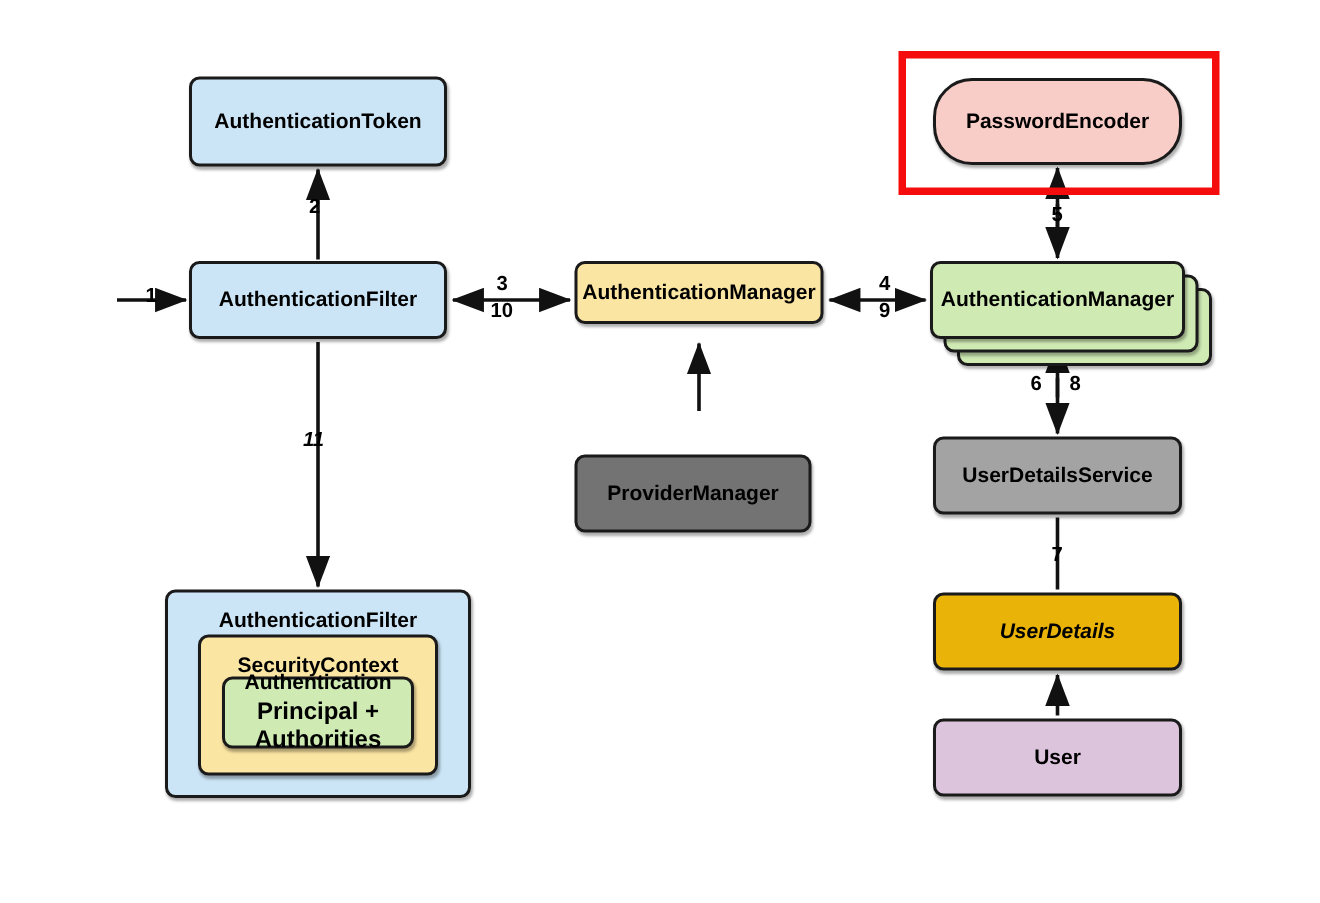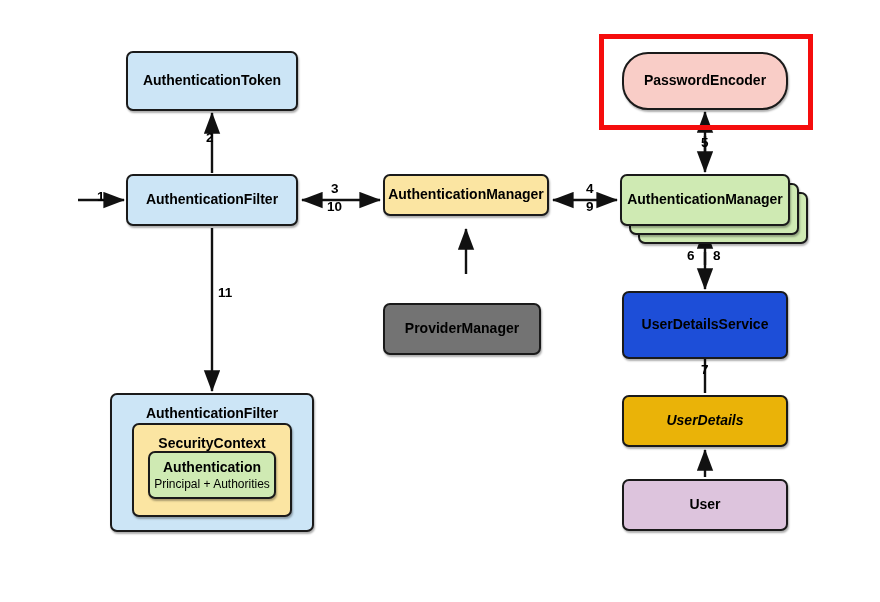--- a/index.html
+++ b/index.html
@@ -38,22 +38,22 @@
     text-align: center;
     color: #000000;
     font-weight: bold;
     font-size: 14px;
     line-height: 1.22;
     box-shadow: 1px 2px 2px rgba(0,0,0,0.32);
   }
   .node .lbl { display: block; }
   .node .sub {
     display: block;
-    font-weight: normal;
-    font-size: 12px;
+    font-weight: bold;
+    font-size: 16px;
     margin-top: 1px;
   }
   
   .stack-layer {
     position: absolute;
     box-sizing: border-box;
     border: 2px solid #1a1a1a;
     border-radius: 7px;
     box-shadow: 1px 2px 2px rgba(0,0,0,0.3);
   }
@@ -120,21 +120,21 @@
   <div class="edge-label" style="left:97px;  top:190px;">1</div>
   <div class="edge-label" style="left:206px; top:131px;">2</div>
   <div class="edge-label" style="left:331px; top:182px;">3</div>
   <div class="edge-label" style="left:327px; top:200px;">10</div>
   <div class="edge-label" style="left:586px; top:182px;">4</div>
   <div class="edge-label" style="left:586px; top:200px;">9</div>
   <div class="edge-label" style="left:701px; top:136px;">5</div>
   <div class="edge-label" style="left:687px; top:249px;">6</div>
   <div class="edge-label" style="left:713px; top:249px;">8</div>
   <div class="edge-label" style="left:701px; top:363px;">7</div>
-  <div class="edge-label" style="left:218px; top:286px;">11</div>
+  <div class="edge-label" style="left:202px; top:286px;font-style:italic;">11</div>
 
   <div class="stack-layer" style="left:638px; top:192px; width:170px; height:52px; background:#cfeab3;"></div>
   <div class="stack-layer" style="left:629px; top:183px; width:170px; height:52px; background:#cfeab3;"></div>
 
   <div class="node" style="left:126px; top:51px; width:172px; height:60px; background:#cce5f6;">
     <span class="lbl">AuthenticationToken</span>
   </div>
 
   <div class="node" style="left:126px; top:174px; width:172px; height:52px; background:#cce5f6;">
     <span class="lbl">AuthenticationFilter</span>
@@ -149,21 +149,21 @@
   </div>
 
   <div class="node" style="left:622px; top:52px; width:166px; height:58px; background:#f9cdc7;border-radius:26px;">
     <span class="lbl">PasswordEncoder</span>
   </div>
 
   <div class="node" style="left:620px; top:174px; width:170px; height:52px; background:#cfeab3;">
     <span class="lbl">AuthenticationManager</span>
   </div>
 
-  <div class="node" style="left:622px; top:291px; width:166px; height:68px; background:#1d4ed8;">
+  <div class="node" style="left:622px; top:291px; width:166px; height:52px; background:#a3a3a3;">
     <span class="lbl">UserDetailsService</span>
   </div>
 
   <div class="node" style="left:622px; top:395px; width:166px; height:52px; background:#eab308;font-style:italic;">
     <span class="lbl">UserDetails</span>
   </div>
 
   <div class="node" style="left:622px; top:479px; width:166px; height:52px; background:#ddc4dd;">
     <span class="lbl">User</span>
   </div>

